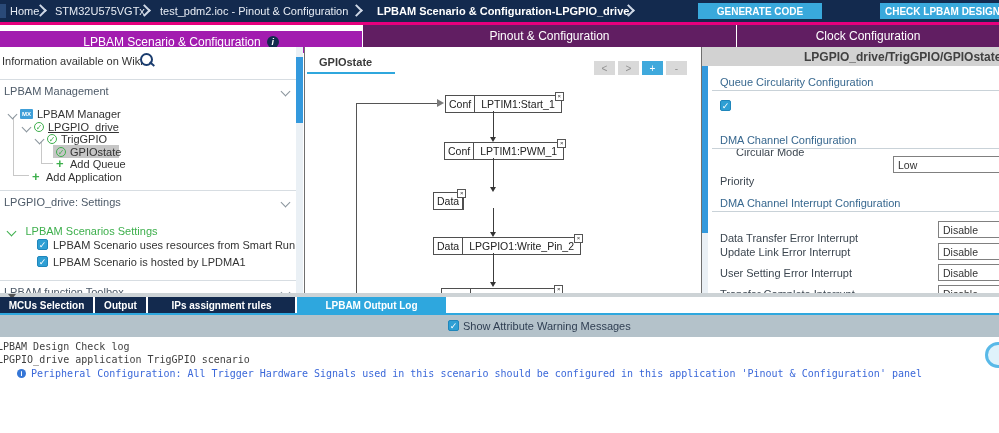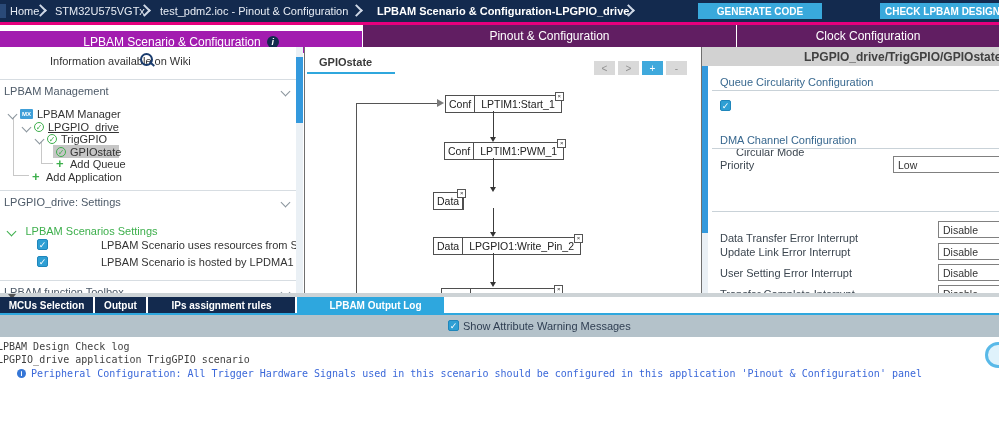--- a/index.html
+++ b/index.html
@@ -22,21 +22,21 @@
   .info-circle{width:12px;height:12px;border-radius:50%;background:#132a4e;color:#fff;font-size:9px;font-weight:bold;
                font-style:italic;display:flex;align-items:center;justify-content:center;}
   
   .panel{top:47px;height:249px;background:#fff;overflow:hidden;}
   .left-panel{left:0;width:296px;}
   .mid-panel{left:304px;width:396px;border-left:1px solid #6f6f6f;border-right:1px solid #6f6f6f;}
   .right-panel{left:702px;width:297px;}
   .scrollbar{top:47px;width:7px;height:249px;background:#eaf0f5;}
   .sb-thumb{width:7px;background:#3399dd;left:0;}
   
-  .small-txt{font-size:11px;color:#333;white-space:nowrap;margin-left:48px;}
+  .small-txt{font-size:11px;color:#333;white-space:nowrap;}
   .sec-hdr{font-size:11px;color:#4d5a68;font-weight:normal;white-space:nowrap;}
   .hline{height:1px;background:#d7dde2;}
   .chev-d{width:6px;height:6px;border-left:1px solid #8a949c;border-bottom:1px solid #8a949c;transform:rotate(-45deg);}
   .tree-row{height:12px;font-size:11px;color:#333;white-space:nowrap;}
   .tree-sel{background:#c6c6c6;}
   .mx-badge{width:13px;height:10px;background:#3f9fd8;color:#fff;font-size:6px;font-weight:bold;text-align:center;line-height:10px;border-radius:1px;}
   .gcheck{width:10px;height:10px;border-radius:50%;border:1px solid #3daf4c;color:#3daf4c;font-size:8px;line-height:9px;text-align:center;box-sizing:border-box;}
   .gplus{color:#3daf4c;font-size:13px;font-weight:bold;line-height:10px;}
   .cb{width:11px;height:11px;background:#2e9fd4;border:1px solid #1f86bb;color:#fff;font-size:9px;line-height:11px;text-align:center;border-radius:2px;box-sizing:border-box;}
   .green-lbl{color:#3daf4c;font-size:11px;white-space:nowrap;}
@@ -234,23 +234,24 @@
 
   <div class="abs blue-lbl" style="left:18px;top:29px;">Queue Circularity Configuration</div>
   <div class="abs hline" style="left:10px;top:43px;width:287px;background:#c9d2d8;"></div>
 
   <div class="abs cb" style="left:18px;top:53px;">✓</div>
   <div class="abs rp-lbl" style="left:34px;top:53px;margin-top:46px;">Circular Mode</div>
 
   <div class="abs blue-lbl" style="left:18px;top:87px;">DMA Channel Configuration</div>
   <div class="abs hline" style="left:10px;top:101px;width:287px;background:#c9d2d8;"></div>
 
-  <div class="abs rp-lbl" style="left:18px;top:112px;">Priority</div>
+  <div class="abs rp-lbl" style="left:18px;top:128px;">Priority</div>
   <div class="abs val-box" style="left:191px;top:109px;width:115px;">Low</div>
 
+  <div class="abs blue-lbl" style="left:18px;top:150px;">DMA Channel Interrupt Configuration</div>
   <div class="abs hline" style="left:10px;top:164px;width:287px;background:#c9d2d8;"></div>
 
   <div class="abs rp-lbl" style="left:18px;top:177px;margin-top:8px;">Data Transfer Error Interrupt</div>
   <div class="abs val-box" style="left:236px;top:174px;width:70px;">Disable</div>
 
   <div class="abs rp-lbl" style="left:18px;top:199px;">Update Link Error Interrupt</div>
   <div class="abs val-box" style="left:236px;top:196px;width:70px;">Disable</div>
 
   <div class="abs rp-lbl" style="left:18px;top:220px;">User Setting Error Interrupt</div>
   <div class="abs val-box" style="left:236px;top:217px;width:70px;">Disable</div>
@@ -258,21 +259,21 @@
   <div class="abs rp-lbl" style="left:18px;top:241px;">Transfer Complete Interrupt</div>
   <div class="abs val-box" style="left:236px;top:238px;width:70px;">Disable</div>
 </div>
 
 <div class="abs divider"></div>
 <div class="abs collapse-arr"></div>
 
 <div class="abs btab" style="left:0;width:93px;">MCUs Selection</div>
 <div class="abs btab" style="left:95px;width:51px;">Output</div>
 <div class="abs btab" style="left:148px;width:147px;">IPs assignment rules</div>
-<div class="abs btab active" style="left:297px;width:137px;padding-left:10px;">LPBAM Output Log</div>
+<div class="abs btab active" style="left:297px;width:149px;">LPBAM Output Log</div>
 <div class="abs cyan-line"></div>
 
 <div class="abs gray-bar">
   <div class="abs cb" style="left:448px;top:5px;">✓</div>
   <div class="abs gb-label" style="left:463px;top:5px;">Show Attribute Warning Messages</div>
 </div>
 
 <div class="abs" style="left:0;top:337px;width:999px;height:96px;background:#fff;">
   <div class="abs log" style="left:-3px;top:4px;">LPBAM Design Check log</div>
   <div class="abs log" style="left:-3px;top:17px;">LPGPIO_drive application TrigGPIO scenario</div>

